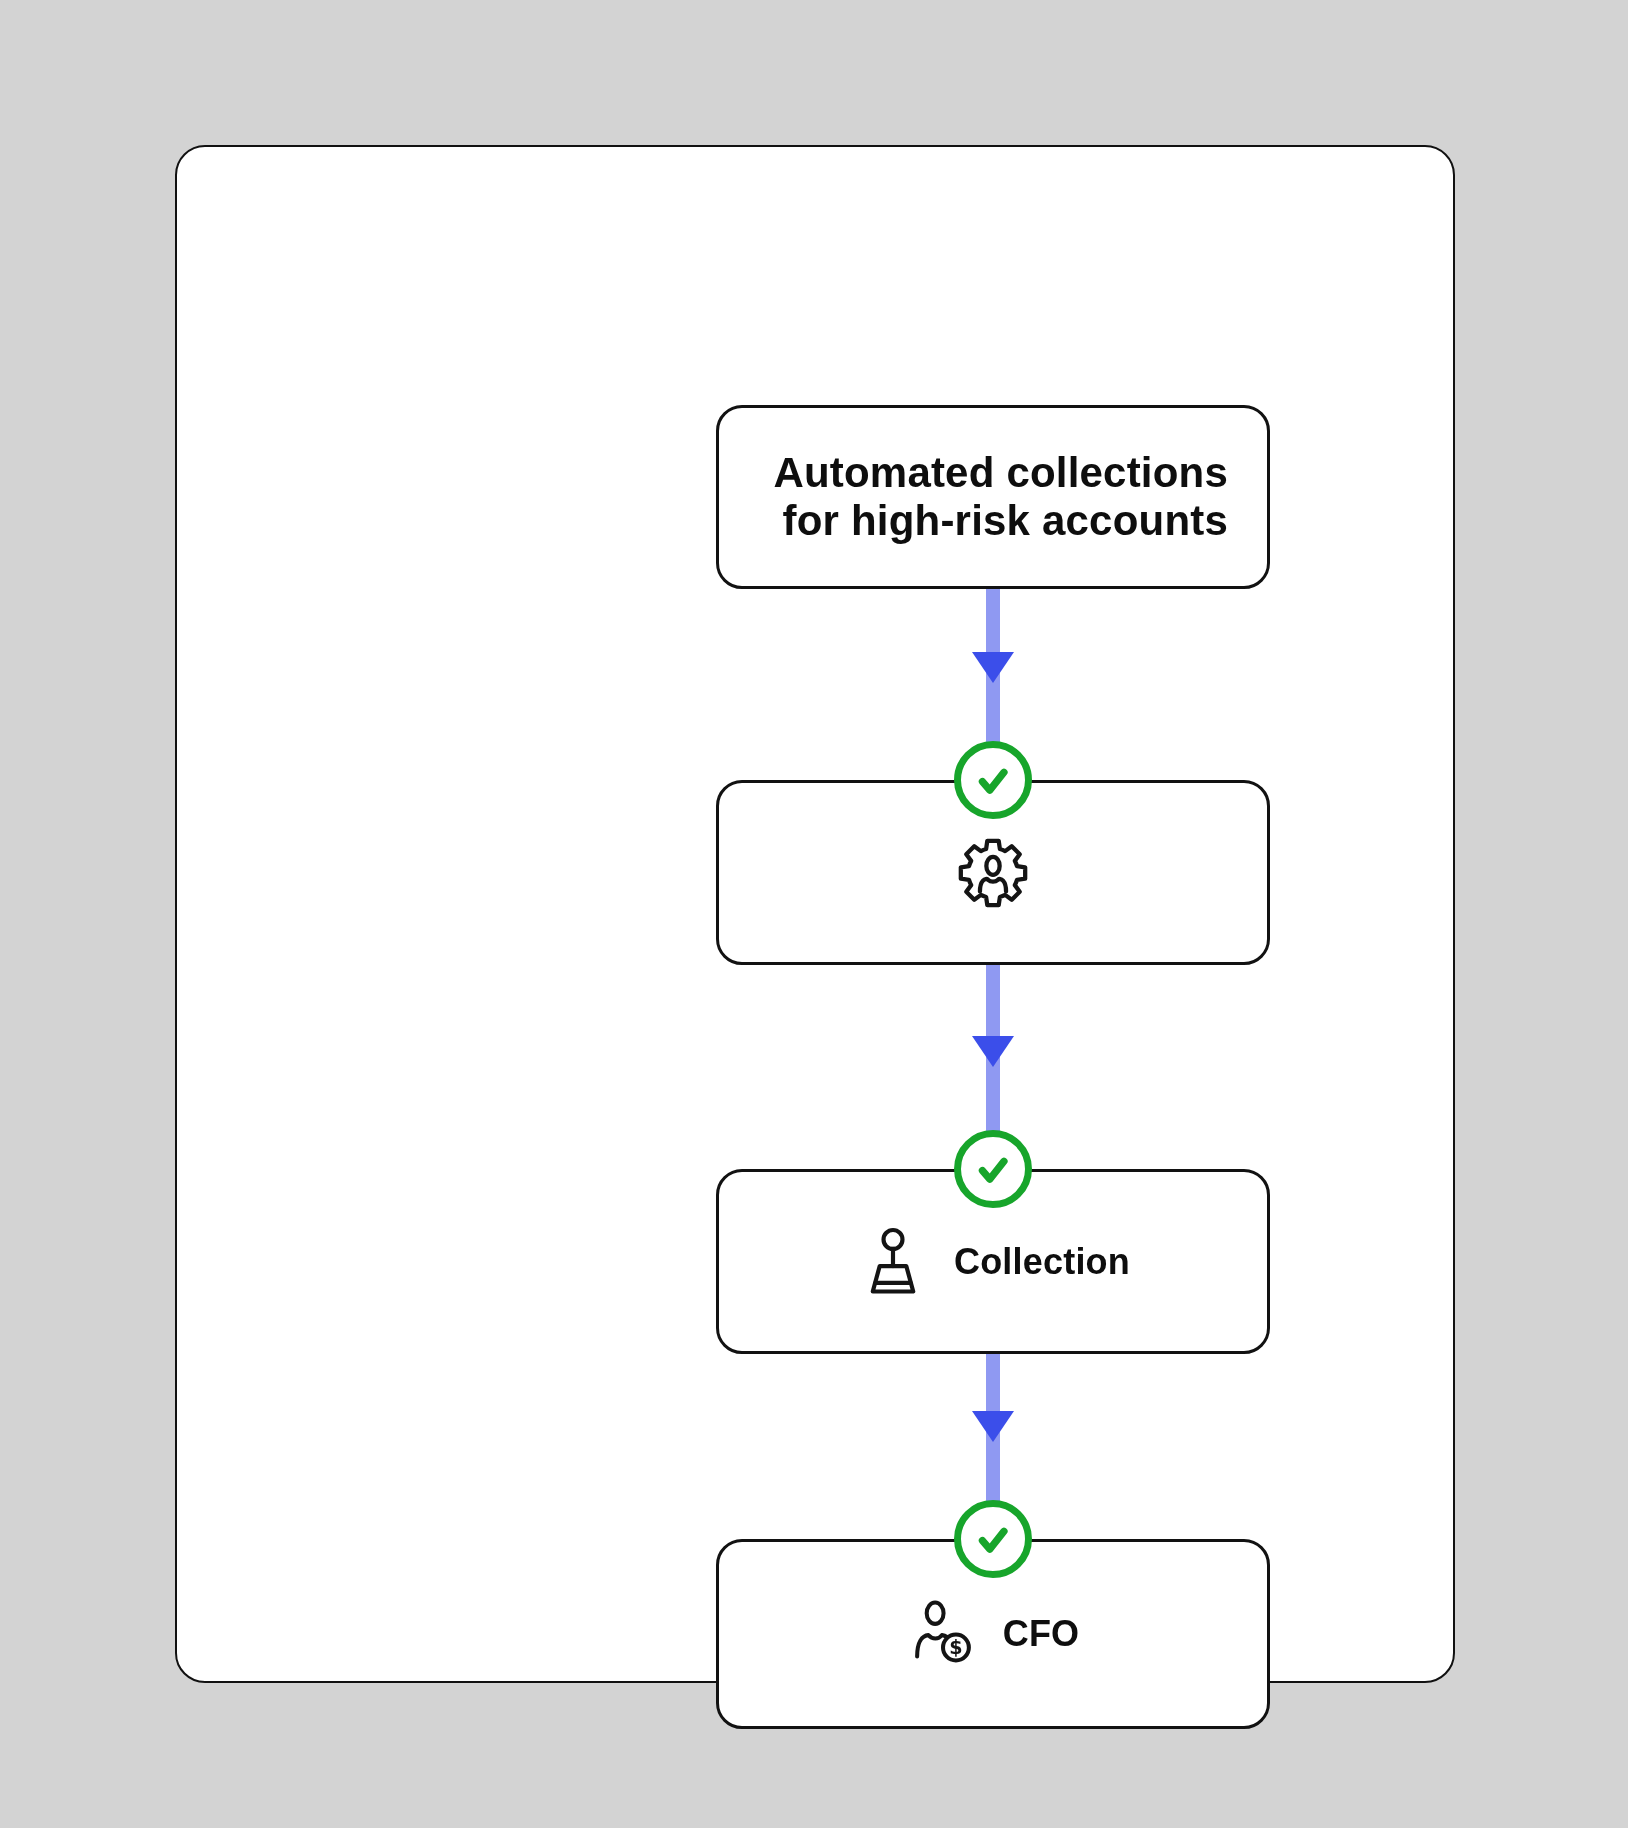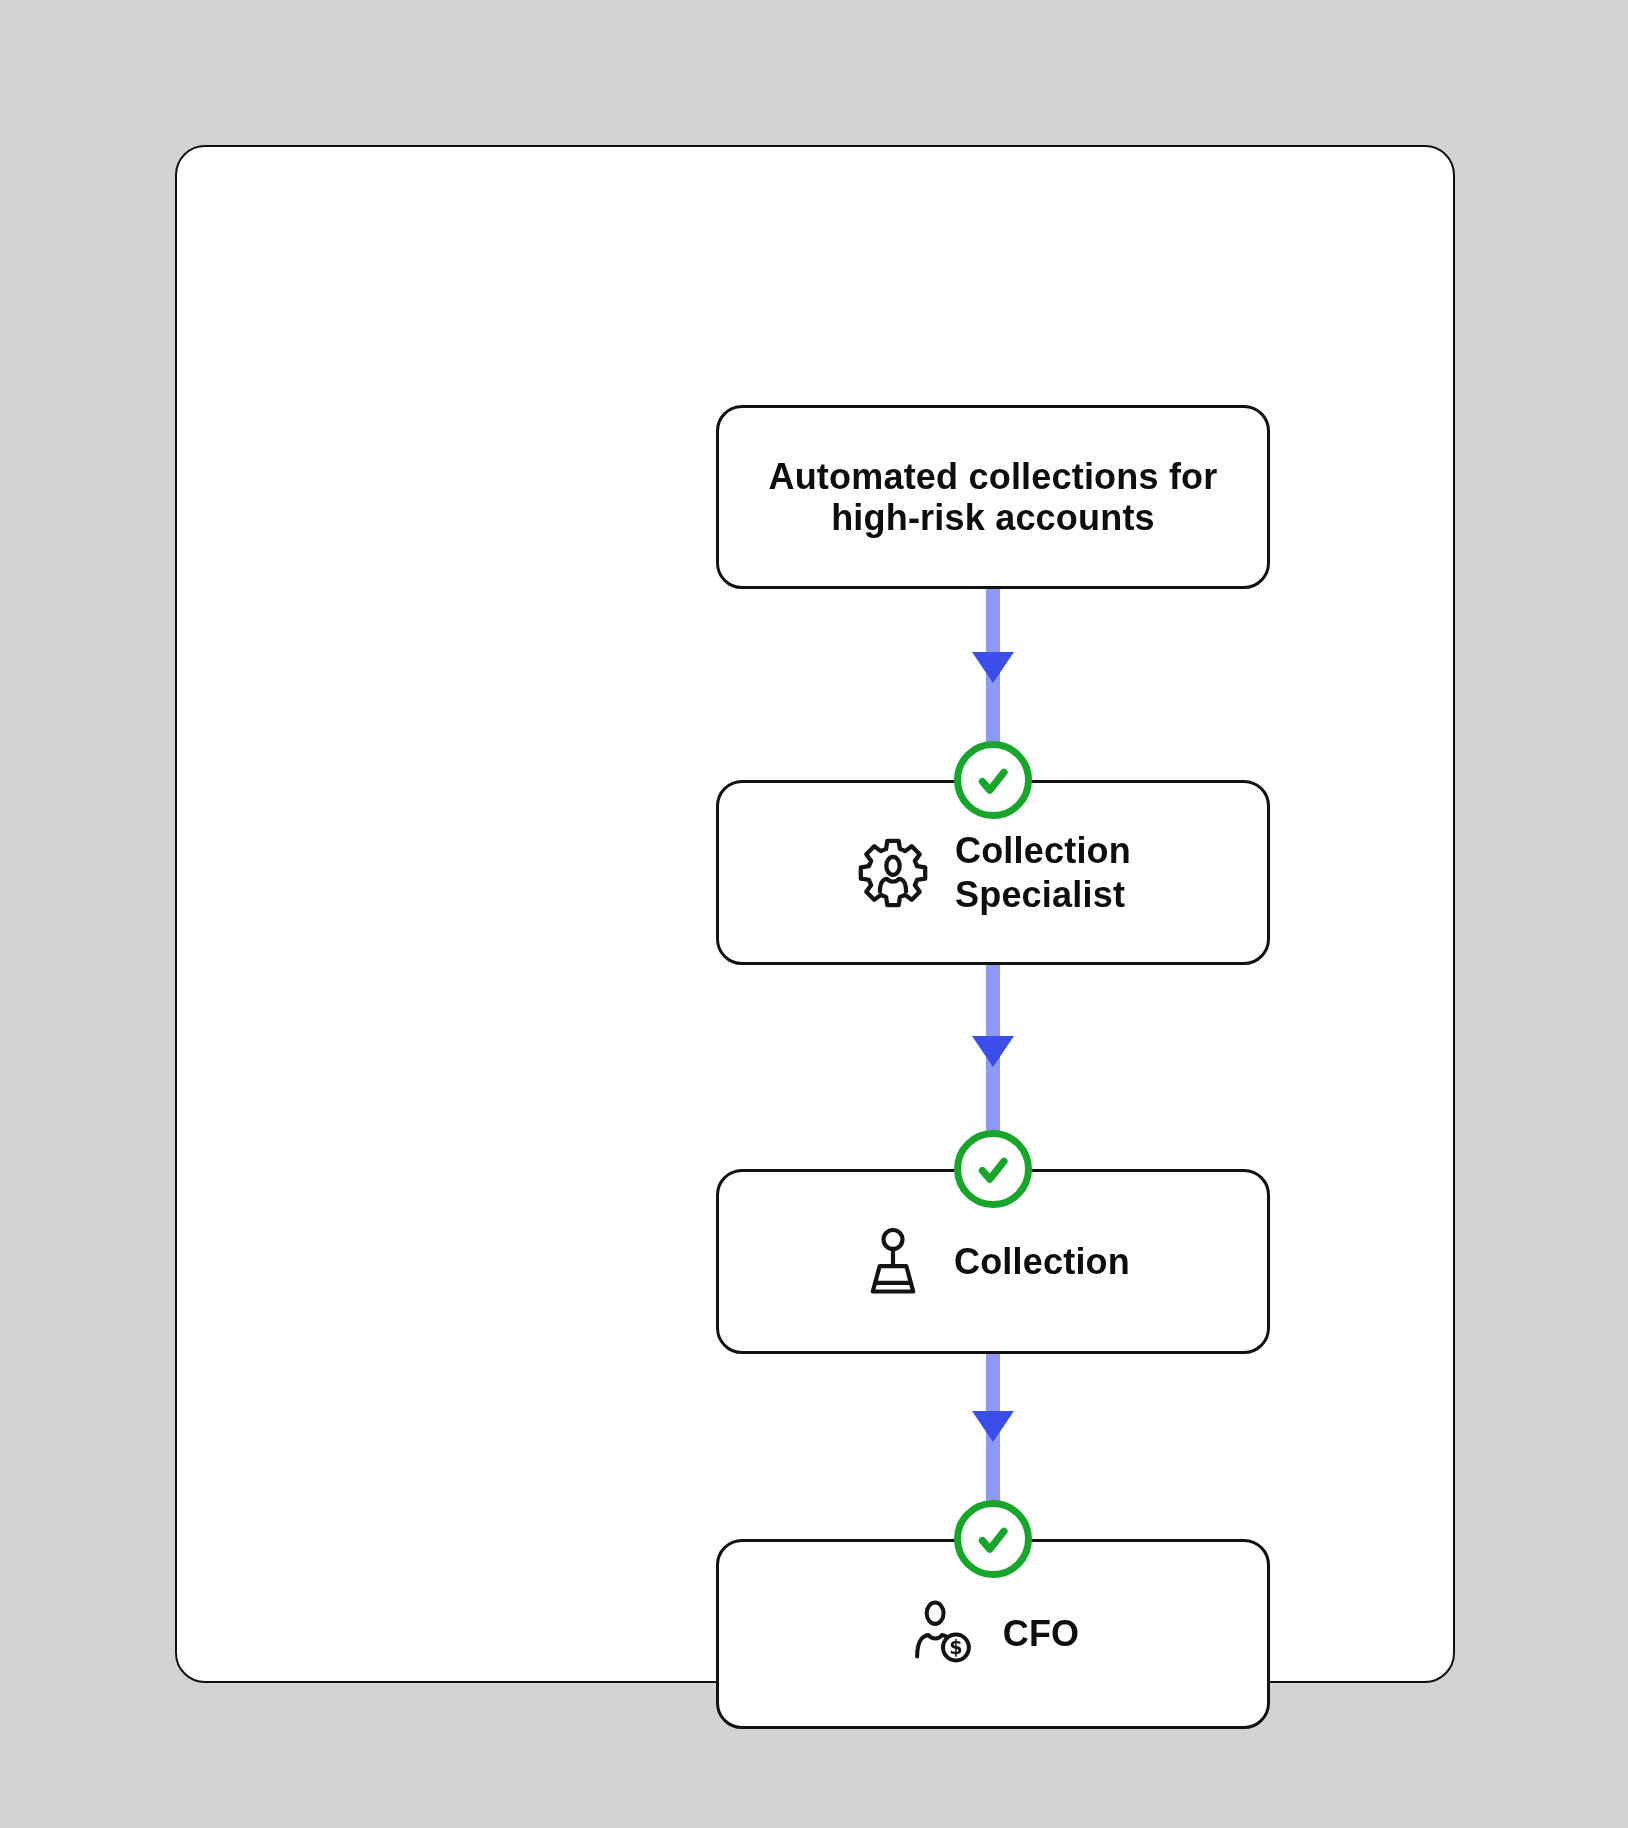--- a/index.html
+++ b/index.html
@@ -10,22 +10,22 @@
   .panel{
     position:absolute;left:175px;top:145px;width:1280px;height:1538px;
     background:#ffffff;border:2px solid #111;border-radius:30px;box-sizing:border-box;
   }
   .node{
     position:absolute;left:539px;width:554px;background:#fff;
     border:3px solid #121212;border-radius:26px;box-sizing:border-box;
     display:flex;align-items:center;justify-content:center;z-index:3;
   }
   .node-label{
-    font-size:36px;font-weight:600;color:#0e0e0e;line-height:1.15;
-    text-align:center;letter-spacing:0.2px;
+    font-size:42px;font-weight:600;color:#0e0e0e;line-height:1.15;
+    text-align:right;letter-spacing:0.2px;
   }
   .trigger{top:258px;height:184px;}
   .trigger .node-label{max-width:470px;}
   .step-row{display:flex;align-items:center;justify-content:center;gap:24px;}
   .step-label{
     font-size:36px;font-weight:600;color:#0e0e0e;line-height:1.2;
     text-align:left;letter-spacing:0.2px;
   }
   .wrap2{width:min-content;white-space:normal;}
   .node-b2{top:633px;height:185px;}
@@ -101,21 +101,20 @@
                      A21,21 0 0 1 11.8,37.8 L4.9,36.8 L4.9,27.2 L11.8,26.2
                      A21,21 0 0 1 13.6,21.8 L9.5,16.2 L16.2,9.5 L21.8,13.6
                      A21,21 0 0 1 26.2,11.8 L27.2,4.9 L36.8,4.9 L37.8,11.8
                      A21,21 0 0 1 42.2,13.6 L47.8,9.5 L54.5,16.2 L50.4,21.8
                      A21,21 0 0 1 52.2,26.2 Z"></path>
             <ellipse cx="32" cy="26" rx="5.6" ry="7.5"></ellipse>
             <path d="M21,47.5 C21,38.5 25.5,35.5 28,37.8 C30,39.8 34,39.8 36,37.8
                      C38.5,35.5 43,38.5 43,47.5"></path>
           </svg>
         </span>
-        <span class="step-label wrap2">Collection Specialist</span>
       </div>
     </div>
 
     <div class="node node-b3">
       <div class="step-row">
         <span class="node-icon">
           <svg width="74" height="74" viewBox="0 0 64 64" fill="none" stroke="#141414" stroke-width="3.6" stroke-linejoin="round" stroke-linecap="round">
             <circle cx="32" cy="12.5" r="8.2"></circle>
             <line x1="32" y1="20.7" x2="32" y2="35.5"></line>
             <path d="M20.5,35.5 L43.5,35.5 L49.5,57.5 L14.5,57.5 Z"></path>

